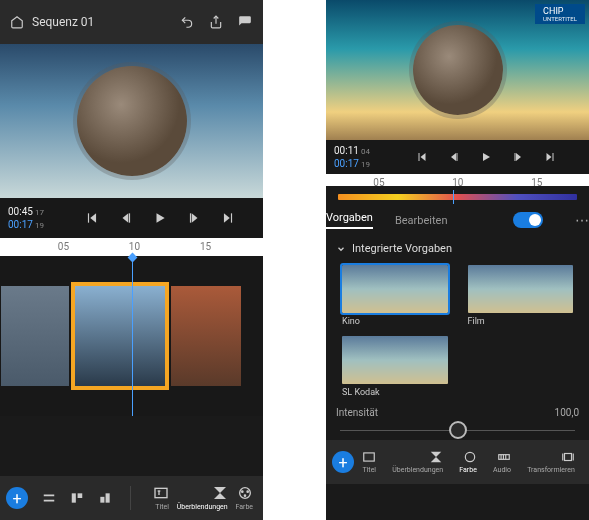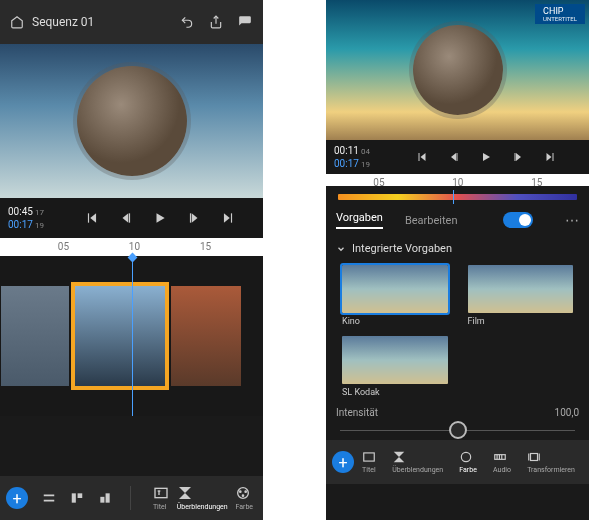--- a/index.html
+++ b/index.html
@@ -27,26 +27,26 @@
 .clip{height:100px;background:#3a4a5a;margin:0 1px}
 .clip.c1{width:68px;background:linear-gradient(180deg,#6a7a8a 0%,#4a5a6a 100%)}
 .clip.sel{border:4px solid #f5a623;width:90px;background:linear-gradient(180deg,#8ab0d0 0%,#2a3a4a 100%)}
 .clip.c3{width:70px;background:linear-gradient(180deg,#aa5a3a 0%,#5a3a2a 100%)}
 .playhead{position:absolute;top:0;bottom:0;width:1px;background:#4aa0ff;left:50%}
 .playhead::before{content:"";position:absolute;top:-2px;left:-3px;width:7px;height:7px;background:#4aa0ff;transform:rotate(45deg)}
 .bottombar{height:44px;background:#2a2a2a;display:flex;align-items:center;padding:0 6px;gap:14px}
 .fab{width:22px;height:22px;border-radius:50%;background:#1a7de0;display:flex;align-items:center;justify-content:center;color:#fff;font-size:16px}
 .bottombar .group{display:flex;gap:14px}
 .bottombar .tabs2{flex:1;display:flex;justify-content:space-around}
-.btab{display:flex;flex-direction:column;align-items:flex-start;color:#aaa;font-size:7px;gap:2px}
+.btab{display:flex;flex-direction:column;align-items:flex-end;color:#aaa;font-size:7px;gap:2px}
 .btab.sel{color:#fff}
 
 .gradbar{height:6px;margin:8px 12px 4px;background:linear-gradient(90deg,#f59020 0%,#f5d020 25%,#e05050 50%,#5050c0 75%,#3030a0 100%);border-radius:1px;position:relative}
 .gradbar .ph{position:absolute;top:-4px;left:48%;width:1px;height:14px;background:#4aa0ff}
-.tabs-row{height:32px;display:flex;align-items:center;padding:0 10px;font-size:11px;color:#999;gap:22px}
+.tabs-row{height:32px;display:flex;align-items:center;padding:0 0;font-size:11px;color:#999;gap:22px}
 .tabs-row .active{color:#fff;border-bottom:2px solid #fff;padding-bottom:3px}
 .toggle{margin-left:auto;width:30px;height:16px;background:#1a7de0;border-radius:8px;position:relative}
 .toggle::after{content:"";position:absolute;right:2px;top:2px;width:12px;height:12px;background:#fff;border-radius:50%}
 .more{margin-left:10px;color:#aaa;font-size:14px}
 .section{padding:6px 10px;color:#ddd;font-size:11px;display:flex;align-items:center;gap:6px}
 .presets{display:grid;grid-template-columns:1fr 1fr;gap:10px 20px;padding:4px 16px}
 .preset{display:flex;flex-direction:column;gap:3px}
 .preset .thumb{width:100%;height:48px;background:linear-gradient(180deg,#5a7a9a 0%,#a0c0c0 50%,#d0c090 100%);border-radius:1px}
 .preset.sel .thumb{outline:2px solid #1a7de0;outline-offset:0}
 .preset .label{font-size:9px;color:#ccc}

